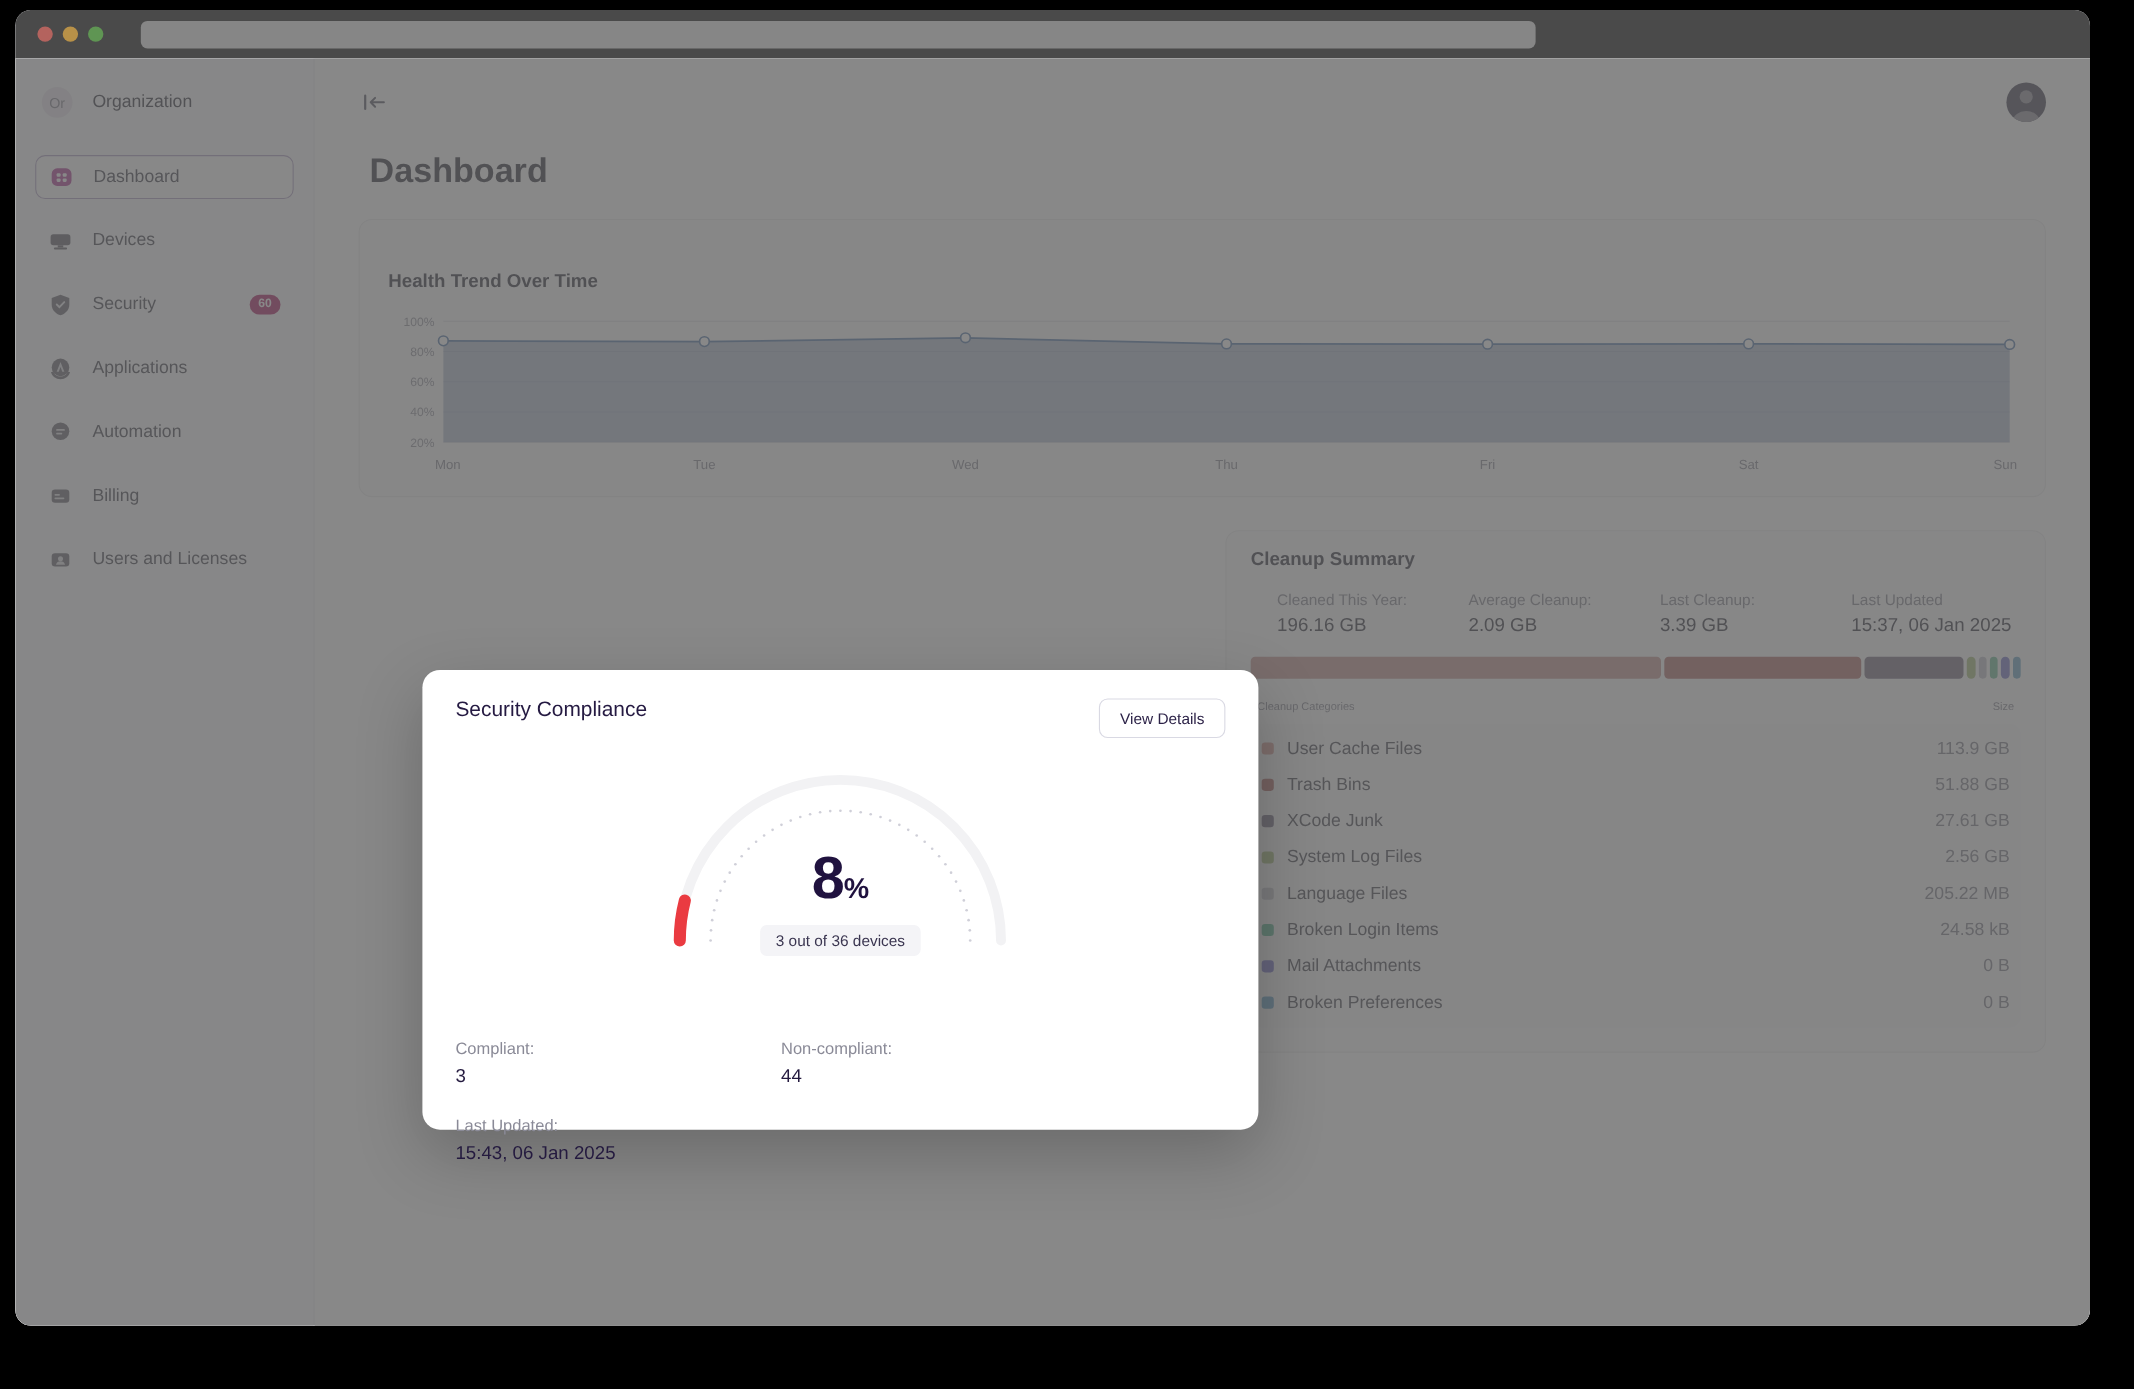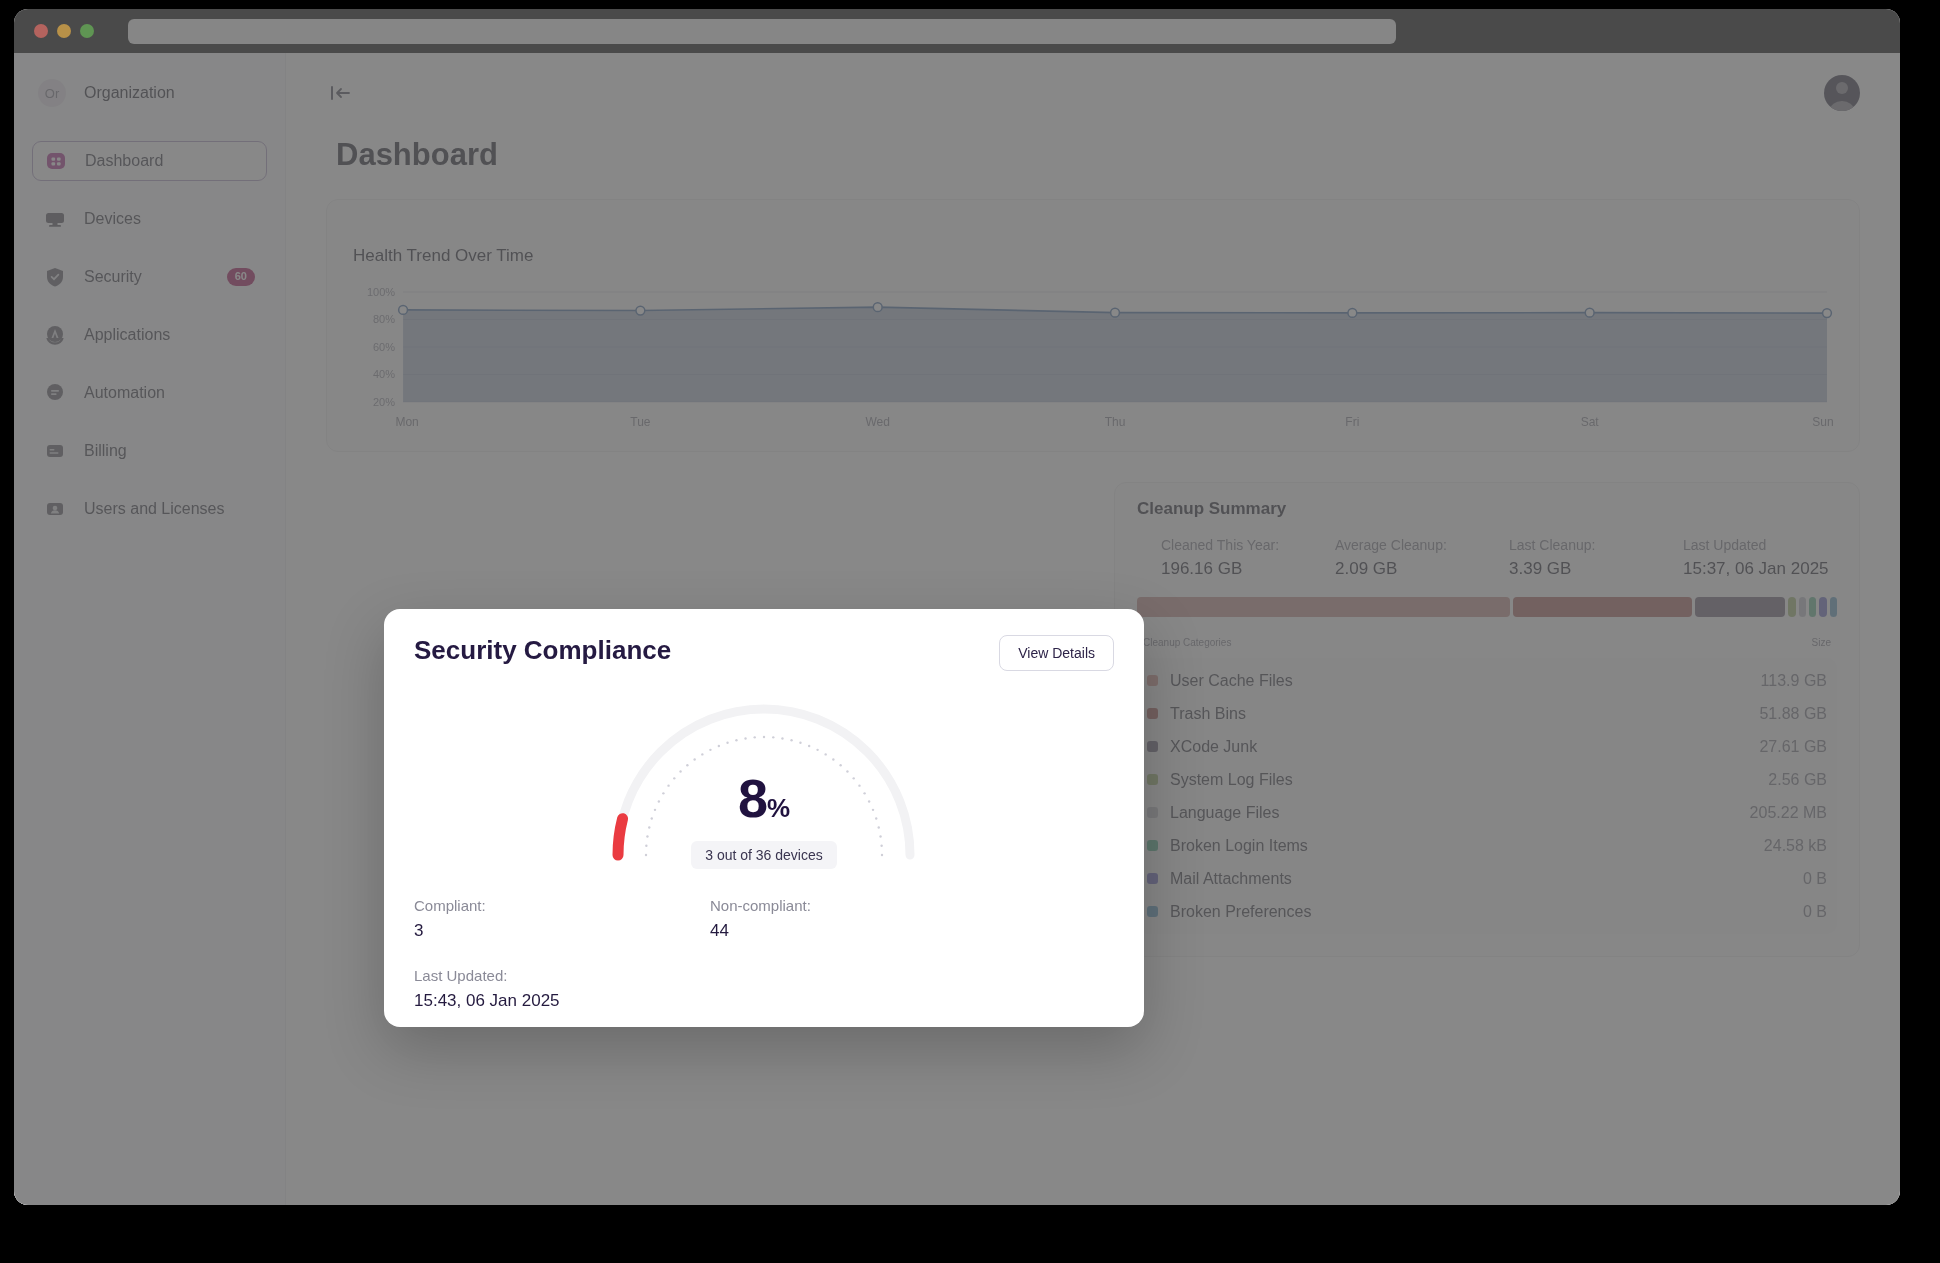--- a/index.html
+++ b/index.html
@@ -150,21 +150,21 @@
     align-self: center;
   }
   .dot-green {
     width: 8px; height: 8px; border-radius: 50%;
     background: #3f8f63; align-self: center;
   }
   .kpi-value { font-size: 34px; font-weight: bold; color: #3b3b46; letter-spacing: -0.5px; }
   .kpi-label { font-size: 13px; color: #8c8c96; }
 
   
-  .chart-title { font-size: 17px; font-weight: normal; color: #3b3b46; margin: 30px 0 18px 4px; }
+  .chart-title { font-size: 17px; font-weight: bold; color: #3b3b46; margin: 30px 0 18px 4px; }
   .chart-wrap { position: relative; height: 145px; margin-left: 6px; }
   .chart-svg { display: block; width: 100%; height: 145px; }
   .ytick { font-size: 11px; fill: #9a9aa3; }
   .xtick { font-size: 12px; fill: #8f8f99; text-anchor: middle; }
 
   
   .bottom-row { display: flex; gap: 28px; margin-top: 30px; align-items: flex-start; }
   .col-left { width: 760px; flex: 0 0 760px; }
   .col-right { flex: 1; }
 
@@ -196,21 +196,21 @@
     position: absolute;
     left: 370px; top: 556px;
     width: 760px; height: 418px;
     background: #ffffff;
     border-radius: 16px;
     box-shadow: 0 22px 60px rgba(0,0,0,.22);
     z-index: 60;
     padding: 26px 30px;
   }
   .modal-head { display: flex; justify-content: space-between; align-items: flex-start; }
-  .modal-title { font-size: 26px; font-weight: bold; color: #251a42; }
+  .modal-title { font-size: 19px; font-weight: normal; color: #251a42; }
   .view-details {
     border: 1px solid #d9d9e3; background: #fff;
     border-radius: 8px; padding: 9px 18px;
     font-size: 14px; color: #2d2348; cursor: pointer;
     font-family: "Liberation Sans", sans-serif;
   }
   .gauge-area { position: relative; height: 216px; margin-top: 4px; }
   .gauge-svg { display: block; margin: 0 auto; }
   .gauge-center {
     position: absolute; left: 0; right: 0; top: 92px; text-align: center;
@@ -218,21 +218,21 @@
   .gauge-num {
     font-size: 54px; font-weight: bold; color: #20123f; letter-spacing: -1px;
   }
   .gauge-pct { font-size: 26px; font-weight: bold; color: #20123f; }
   .gauge-sub {
     display: inline-block; margin-top: 12px;
     background: #f4f4f7; border-radius: 6px;
     padding: 6px 14px; font-size: 14px; color: #3a3550;
   }
   .modal-stats { display: flex; margin-top: 6px; }
-  .ms-col { width: 296px; }
+  .ms-col { width: 296px; margin-top: 48px; }
   .ms-label { font-size: 15px; color: #8a8a97; margin-bottom: 7px; }
   .ms-value { font-size: 17px; color: #241a3f; }
   .modal-updated { margin-top: 26px; }
 </style>
 </head>
 <body>
 
 <div id="screen">
  <div class="window">
 

